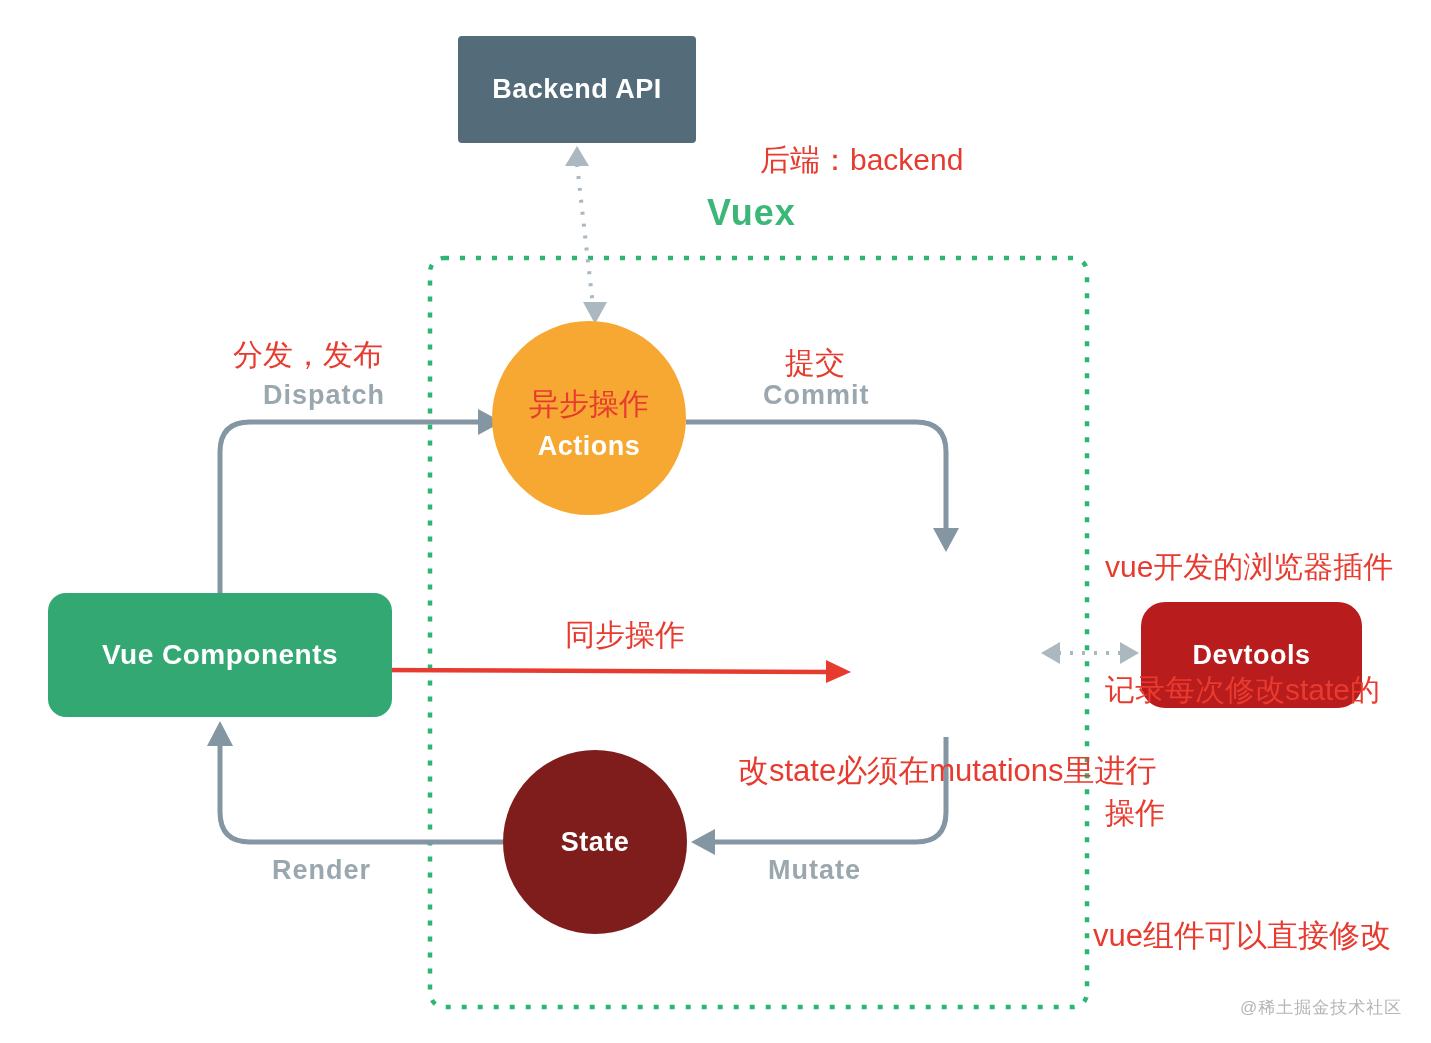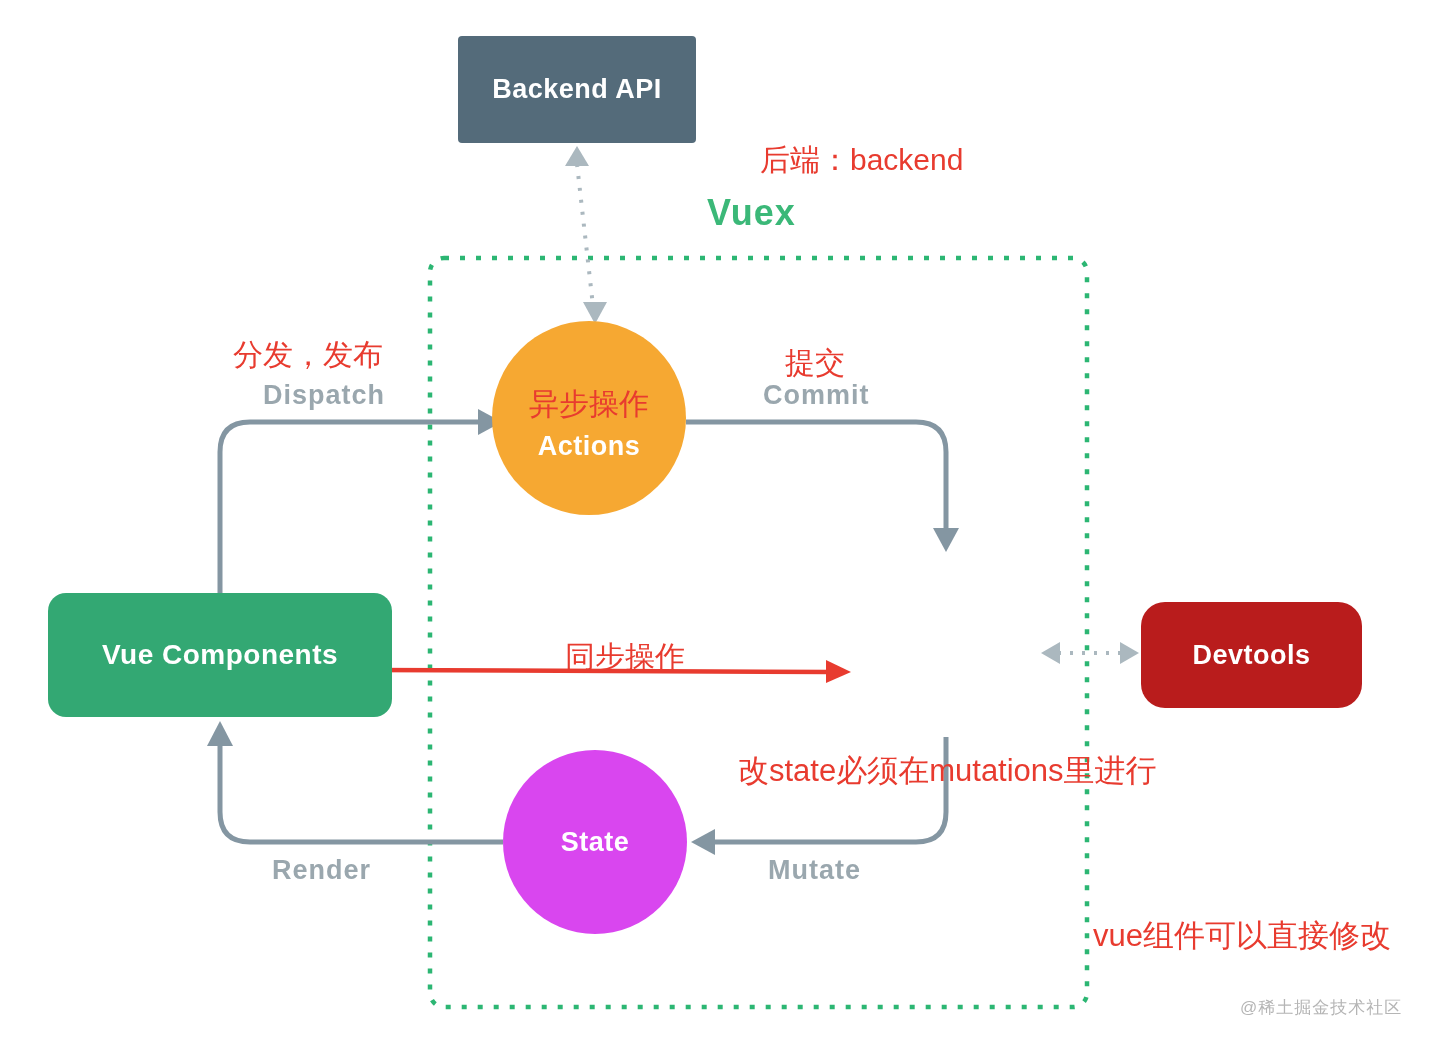--- a/index.html
+++ b/index.html
@@ -9,28 +9,28 @@
   }
   .layer-svg{position:absolute;left:0;top:0;width:1431px;height:1043px;}
   .node{position:absolute;display:flex;align-items:center;justify-content:center;color:#fff;font-weight:bold;}
   .box{border-radius:4px;}
   .circle{border-radius:50%;flex-direction:column;}
   .box-backend{left:458px;top:36px;width:238px;height:107px;background:#546b7a;font-size:27px;letter-spacing:.5px;}
   .box-vue{left:48px;top:593px;width:344px;height:124px;background:#33a873;border-radius:18px;font-size:28px;letter-spacing:.5px;}
   .box-devtools{left:1141px;top:602px;width:221px;height:106px;background:#b91c1c;border-radius:24px;font-size:27px;letter-spacing:.5px;}
   .circle-actions{left:492px;top:321px;width:194px;height:194px;background:#f6a832;}
   .circle-mutations{left:853px;top:550px;width:187px;height:187px;background:#d5575f;font-size:27px;letter-spacing:.5px;}
-  .circle-state{left:503px;top:750px;width:184px;height:184px;background:#d946ef;font-size:27px;letter-spacing:.5px;}
+  .circle-state{left:503px;top:750px;width:184px;height:184px;background:#7f1d1d;font-size:27px;letter-spacing:.5px;}
   .circle-actions .node-label{font-size:27px;letter-spacing:.5px;margin-top:6px;}
   .red-note{position:absolute;color:#e83b2f;font-size:30px;line-height:42px;white-space:pre;}
   .note-backend{left:760px;top:55px;}
   .note-dispatch{left:233px;top:334px;}
   .note-commit{left:785px;top:342px;}
   .note-async{color:#e83b2f;font-size:30px;font-weight:normal;margin-top:10px;}
-  .note-sync{left:565px;top:636px;}
+  .note-sync{left:565px;top:614px;}
   .note-devtools{left:1105px;top:464px;line-height:41px;}
   .note-mutations{left:738px;top:750px;font-size:31px;}
   .note-bottom{left:1093px;top:826px;font-size:31px;line-height:44px;}
   .gray-label{position:absolute;color:#9aa7ae;font-size:27px;font-weight:bold;letter-spacing:1px;}
   .lbl-dispatch{left:263px;top:380px;}
   .lbl-commit{left:763px;top:380px;}
   .lbl-render{left:272px;top:855px;}
   .lbl-mutate{left:768px;top:855px;}
   .vuex-label{position:absolute;left:707px;top:192px;color:#3bb878;font-size:36px;font-weight:bold;letter-spacing:1px;}
   .watermark{position:absolute;left:1240px;top:996px;color:#b5b5b5;font-size:17px;letter-spacing:1px;}
@@ -98,20 +98,25 @@
   <div class="gray-label lbl-mutate">Mutate</div>
 
   <div class="red-note note-backend">
     <div>后端：backend</div>
   </div>
 
   <div class="red-note note-dispatch">分发，发布</div>
   <div class="red-note note-commit">提交</div>
   <div class="red-note note-sync">同步操作</div>
 
+  <div class="red-note note-devtools">
+    <div>vue开发的浏览器插件</div>
+    <div>记录每次修改state的</div>
+    <div>操作</div>
+  </div>
 
   <div class="red-note note-mutations">改state必须在mutations里进行</div>
 
   <div class="red-note note-bottom">
     <div>vue组件可以直接修改</div>
     
     
     
   </div>
 

